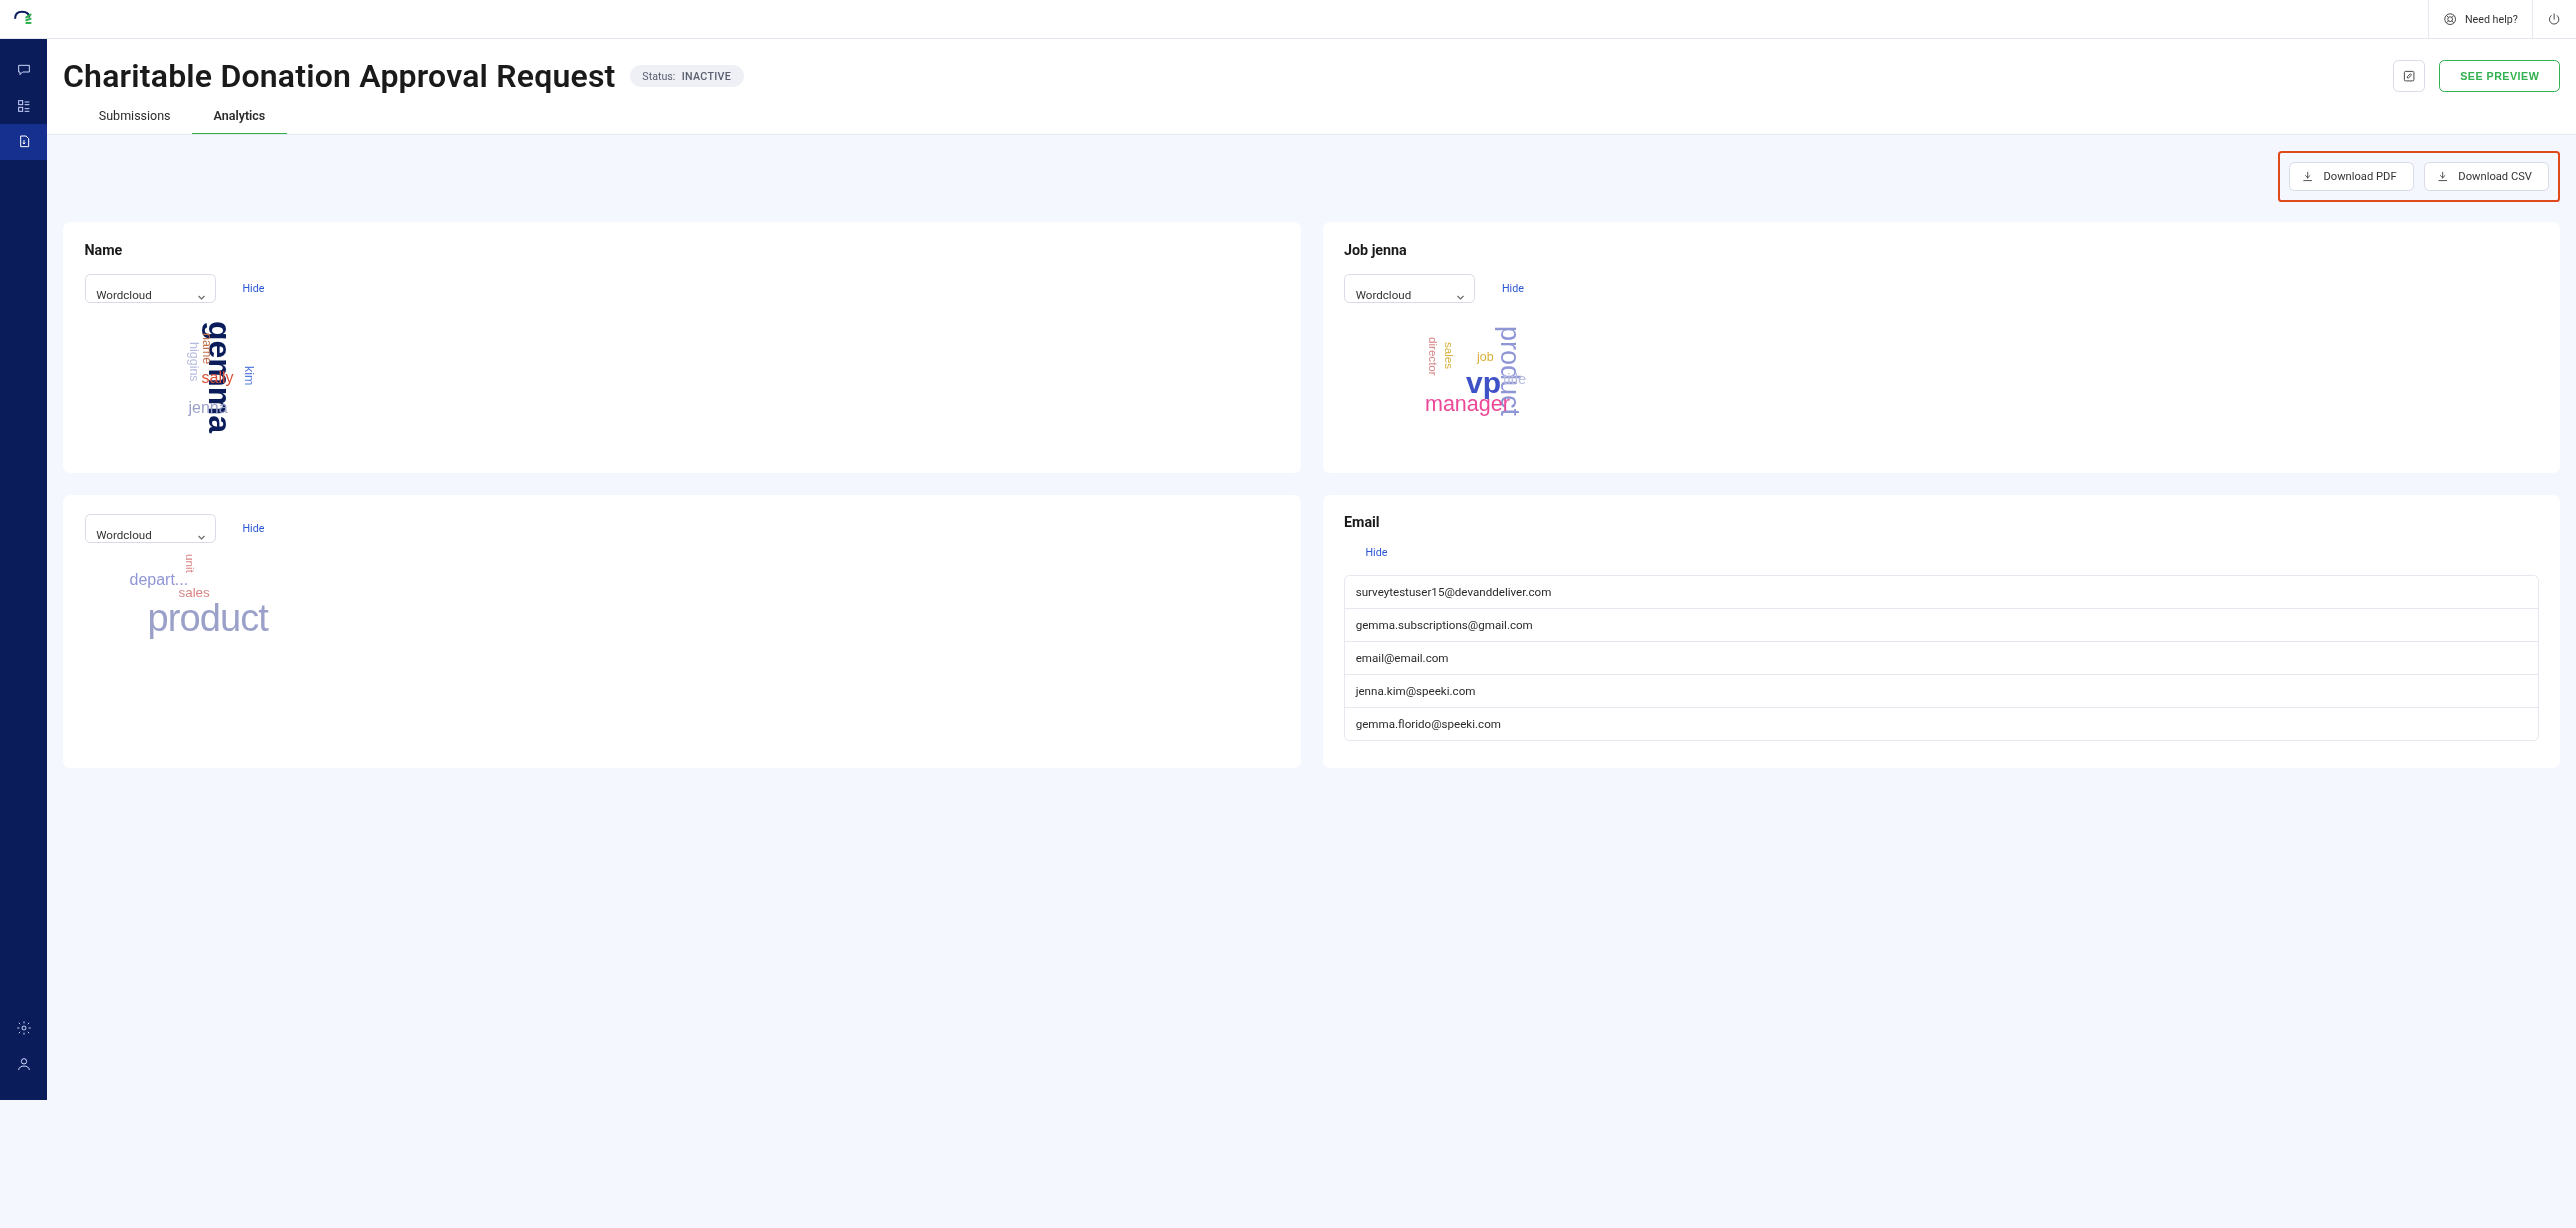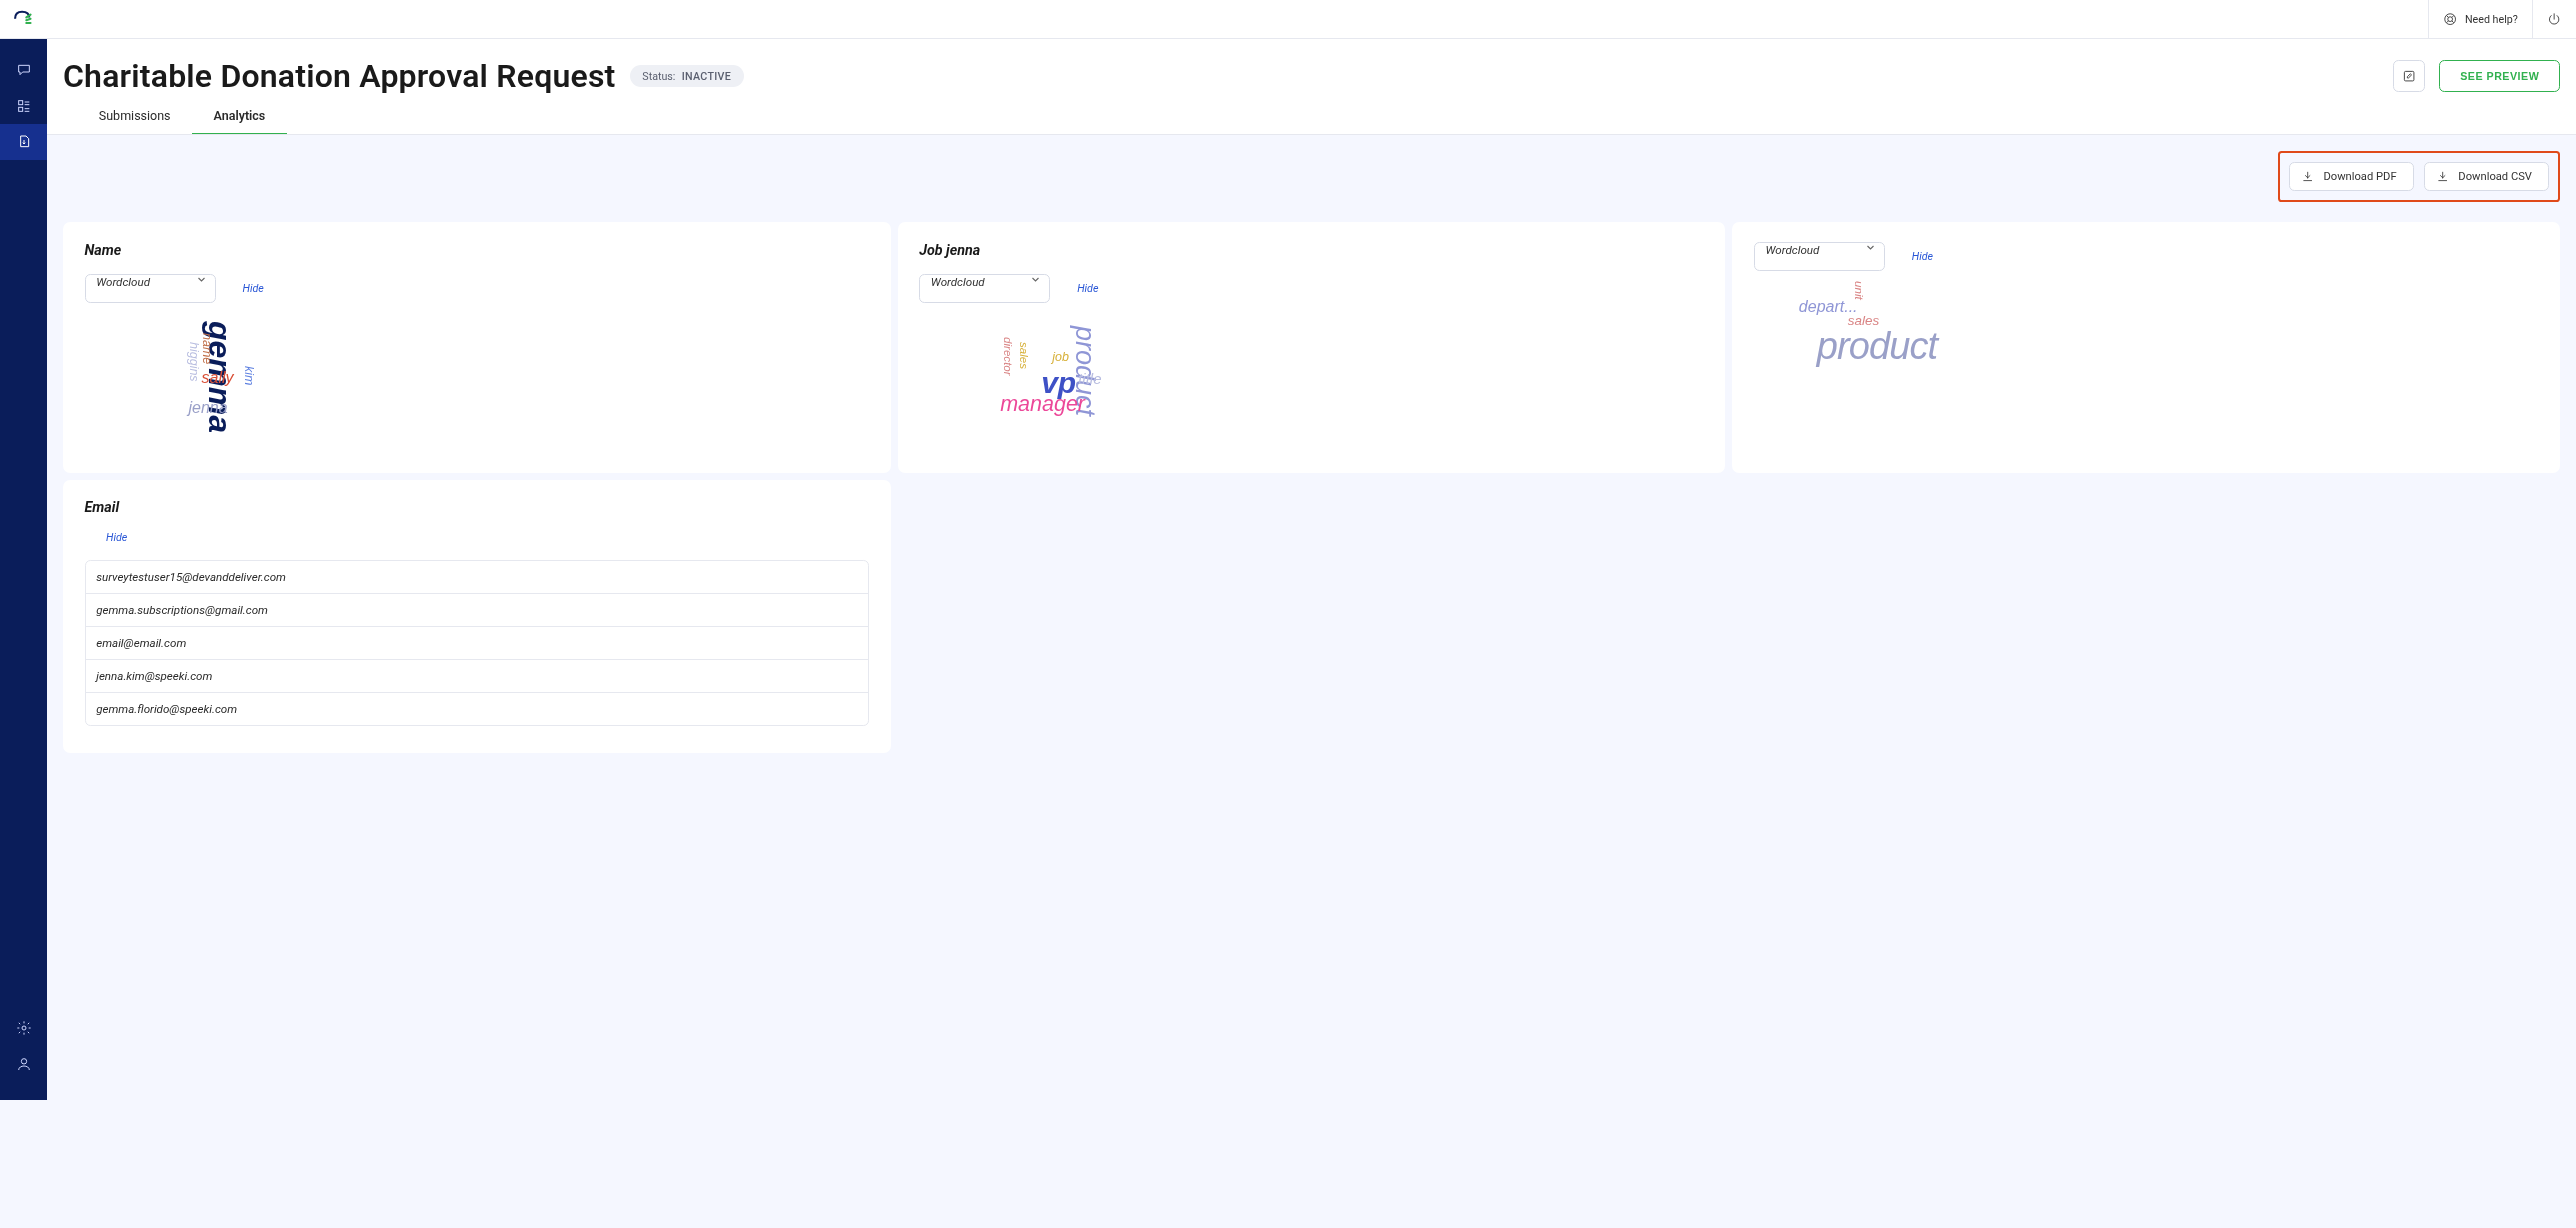--- a/index.html
+++ b/index.html
@@ -201,23 +201,22 @@
     display: flex;
     align-items: center;
     gap: 9px;
     cursor: pointer;
   }
   .dl-btn svg { width: 13.4px; height: 13.4px; stroke: #333; fill: none; }
 
   
   .cards-grid {
     display: grid;
-    grid-template-columns: 1fr 1fr 1fr;
-    gap: 7px;
-    font-style: italic;
+    grid-template-columns: 1fr 1fr;
+    gap: 22px;
   }
   .card {
     background: #ffffff;
     border-radius: 7.2px;
     padding: 19.7px 21.5px 27px 21.5px;
     min-height: 233px;
   }
   .card h3 {
     font-size: 14.3px;
     font-weight: 700;
@@ -229,21 +228,21 @@
     align-items: center;
     gap: 27px;
     margin-bottom: 18px;
   }
   .select {
     width: 131px;
     height: 29px;
     border: 0.9px solid #d7dbe6;
     border-radius: 5.4px;
     display: flex;
-    align-items: flex-start;
+    align-items: flex-end;
     justify-content: space-between;
     padding: 0 9px 0 10.7px;
     font-size: 11.6px;
     color: #333;
     background: #fff;
     cursor: pointer;
   }
   .select svg { width: 9px; height: 9px; stroke: #666; fill: none; }
   .hide-link {
     font-size: 10.7px;

